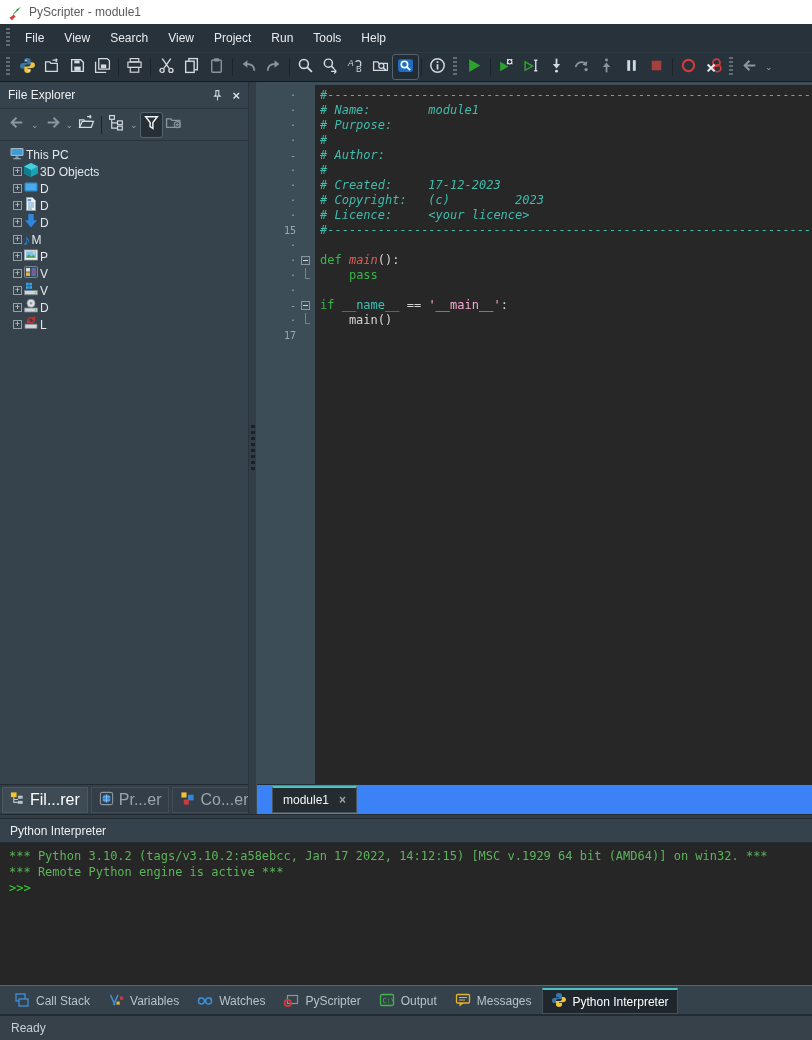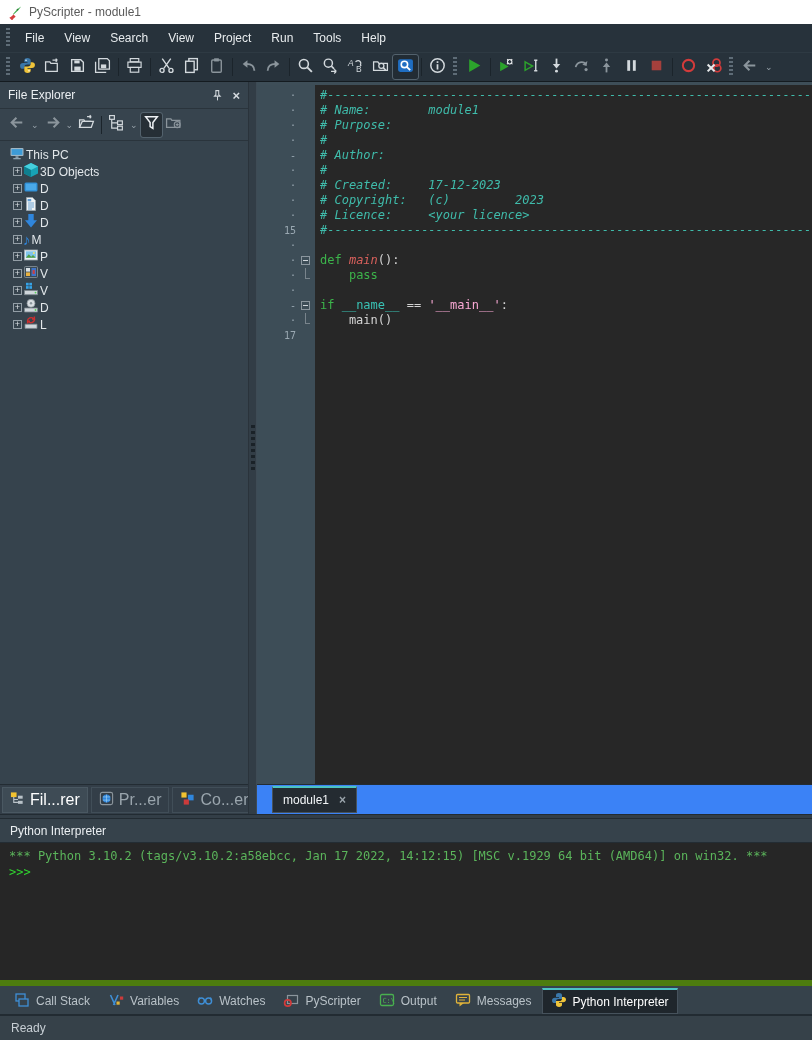--- a/index.html
+++ b/index.html
@@ -70,21 +70,21 @@
   .i { color:#39c2b4; }
 
   .editor-tabs { height:30px; flex:none; background:#3b82f6; border-top:1px solid #232c33; display:flex; align-items:center; padding-left:15px; }
   .etab { display:flex; align-items:center; gap:10px; padding:0 10px; height:27px; background:#242b31; border:1px solid #46525c; border-top:2px solid #4cc3c3; color:#f2f5f7; font-size:12px; }
   .etab .close { color:#9aa4ab; font-size:12px; font-weight:bold; }
 
   .hsplit { height:5px; flex:none; background:#333e47; border-top:1px solid #222b32; border-bottom:1px solid #222b32; }
 
   
   .interp-header { height:24px; flex:none; background:#36424b; display:flex; align-items:center; padding:0 10px; color:#eaeef1; font-size:12px; border-bottom:1px solid #232c33; }
-  .interp-body { height:143px; flex:none; background:#262626; padding:5px 9px; font:12px "DejaVu Sans Mono",monospace; border-bottom:6px solid #4d7c0f; }
+  .interp-body { height:143px; flex:none; background:#262626; padding:5px 9px; font:12px "DejaVu Sans Mono",monospace; border-bottom:1px solid #4d7c0f; }
   .interp-body .iln { color:#5bb55b; line-height:16px; white-space:pre; }
   .interp-body .prompt { color:#2fd42f; line-height:16px; }
 
   
   .dock { height:28px; flex:none; background:#36424b; display:flex; align-items:stretch; gap:2px; padding:2px 6px 0;text-align:right; }
   .dtab { display:flex; align-items:center; gap:6px; padding:0 8px; color:#b9c2c8; font-size:12px; }
   .dtab svg { width:16px; height:16px; }
   .dtab.active { background:#1f262c; color:#ffffff; border:1px solid #46525c; border-top:2px solid #4cc3c3; }
 
   .status { height:26px; flex:none; background:#364149; border-top:2px solid #222b32; display:flex; align-items:center; padding:0 11px; color:#c7ced4; font-size:12px; }
@@ -603,20 +603,21 @@
 
   </div>
 
   <div class="hsplit"></div>
 
   <div class="interp-header">
     <span>Python Interpreter</span>
   </div>
   <div class="interp-body">
     <div class="iln">*** Python 3.10.2 (tags/v3.10.2:a58ebcc, Jan 17 2022, 14:12:15) [MSC v.1929 64 bit (AMD64)] on win32. ***</div>
+    <div class="iln">*** Remote Python engine is active ***</div>
     <div class="prompt">&gt;&gt;&gt;</div>
   </div>
 
   <div class="dock">
       <div class="dtab">
         <span><svg viewBox="0 0 16 16">
             <rect x="2" y="2" width="9" height="7" fill="none" stroke="#3f8fd6" stroke-width="1.3"></rect>
             <rect x="5" y="7" width="9" height="7" fill="#36424b" stroke="#3f8fd6" stroke-width="1.3"></rect>
           </svg></span>
         <span>Call Stack</span>

